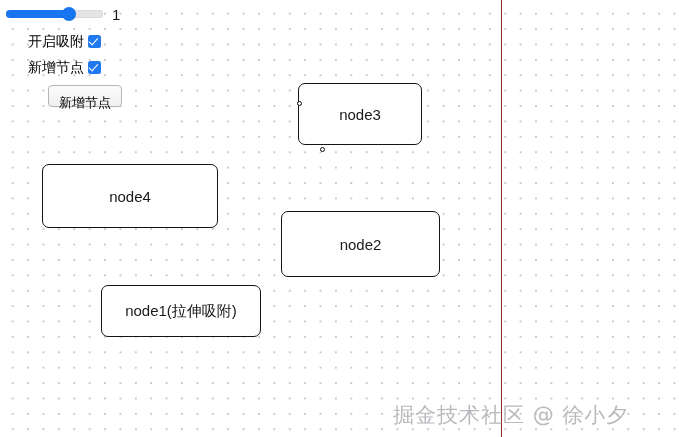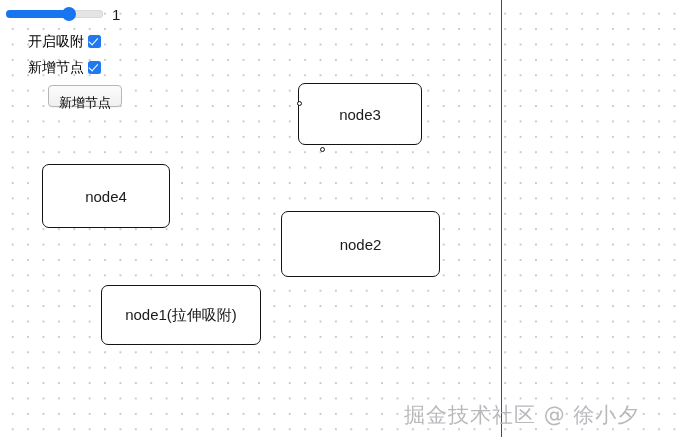--- a/index.html
+++ b/index.html
@@ -154,21 +154,21 @@
     position: absolute;
     top: 0;
     width: 1px;
     height: 437px;
     background: #8c2f2a;
   }
 
   
   .watermark {
     position: absolute;
-    left: 404px;
+    left: 393px;
     top: 401px;
     font-size: 21px;
     letter-spacing: 1px;
     color: #b9b9bd;
     white-space: nowrap;
     font-family: "DejaVu Sans", sans-serif;
   }
 </style>
 </head>
 <body>
@@ -178,29 +178,29 @@
   <div class="canvas-layer" style="position:absolute;left:0;top:0;width:679px;height:437px;"></div>
 
   <div class="guide-line" id="guide-line" style="left: 501px; background: rgb(140, 47, 42);"></div>
 
   <div class="node" id="node-node3" style="left: 298px; top: 83px; width: 124px; height: 62px;">
     <span class="node-label">node3</span>
     <span class="handle" style="left:-2.5px;top:17px;"></span>
     <span class="handle" style="left:21px;top:63px;"></span>
   </div>
 
-  <div class="node" id="node-node4" style="left: 42px; top: 164px; width: 128px; height: 64px;">
+  <div class="node" id="node-node4" style="left: 42px; top: 164px; width: 176px; height: 64px;">
     <span class="node-label">node4</span>
   </div>
 
   <div class="node" id="node-node2" style="left: 241px; top: 211px; width: 159px; height: 66px; margin-left: 40px;">
     <span class="node-label">node2</span>
   </div>
 
-  <div class="node" id="node-node1" style="left: 101px; top: 285px; width: 160px; height: 60px;">
+  <div class="node" id="node-node1" style="left: 101px; top: 285px; width: 160px; height: 52px;">
     <span class="node-label">node1(拉伸吸附)</span>
   </div>
 
   <div class="toolbar">
 
     <div class="slider-row">
       <div class="slider">
         <div class="slider-track"></div>
         <div class="slider-fill" id="slider-fill" style="width: 64.99px;"></div>
         <div class="slider-thumb" id="slider-thumb" style="left: 55.61px;"></div>

